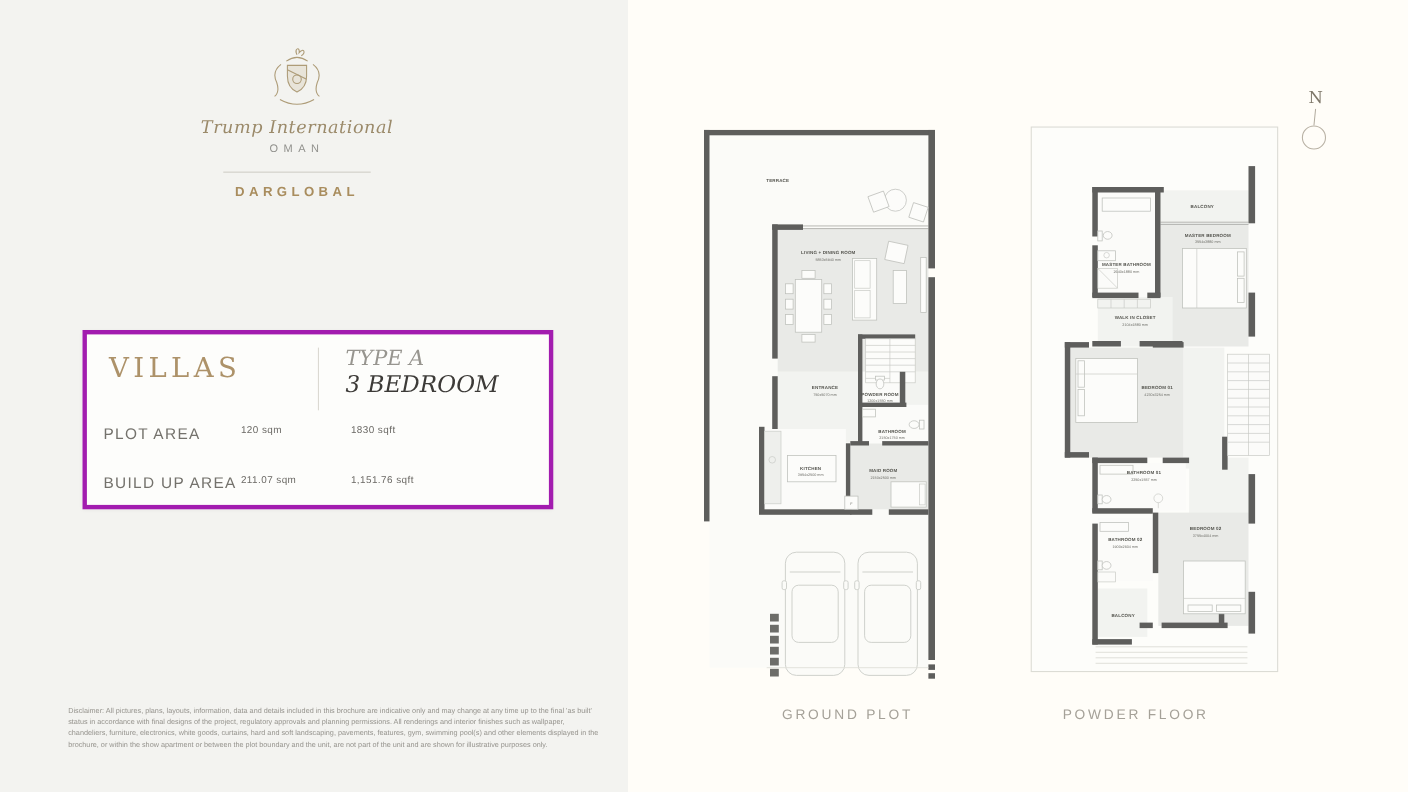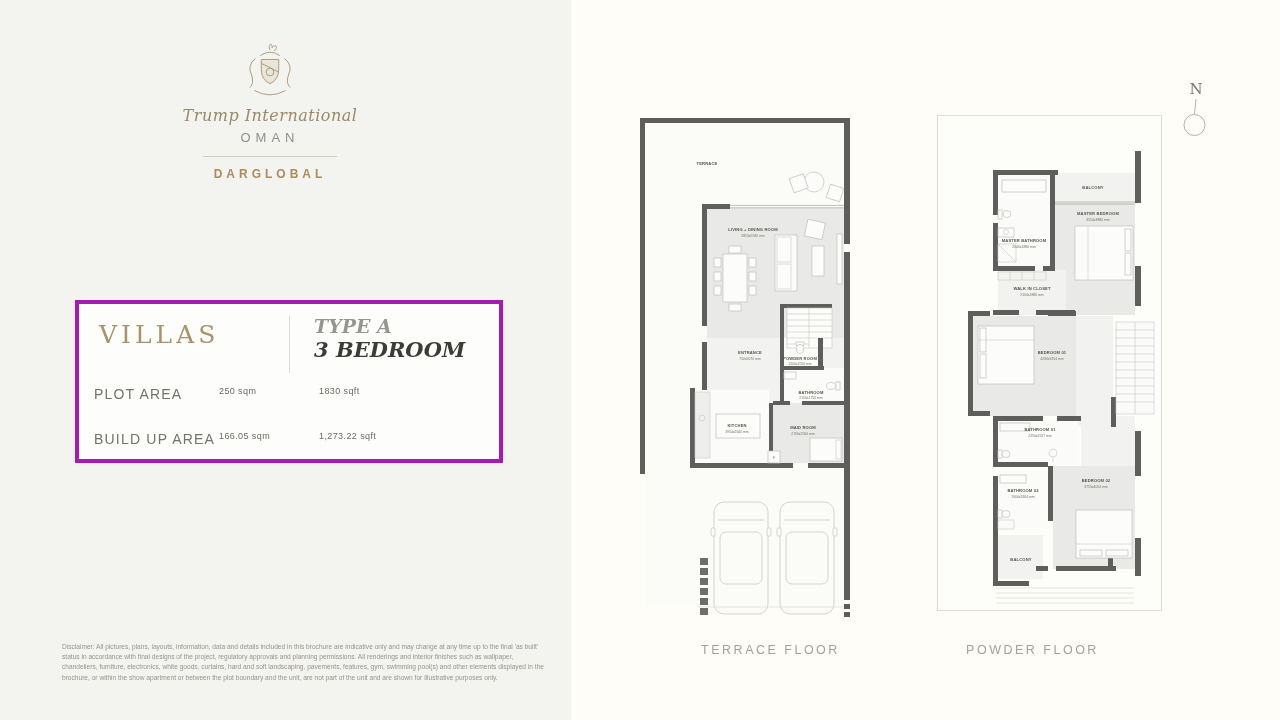--- a/index.html
+++ b/index.html
@@ -6,35 +6,35 @@
   body{width:1280px;height:720px;overflow:hidden;font-family:"Liberation Sans",sans-serif;background:#fffdf8;}
   .page{position:relative;width:1280px;height:720px;}
   .left-panel{position:absolute;left:0;top:0;width:571px;height:720px;background:#f3f3f0;}
   .right-panel{position:absolute;left:571px;top:0;width:709px;height:720px;background:#fffdf8;}
 
   
   .crest{position:absolute;left:241px;top:42px;width:58px;height:64px;}
   .brand-name{position:absolute;left:120px;top:106px;width:300px;text-align:center;
     font-family:"DejaVu Serif",serif;font-style:italic;font-size:16px;color:#9b8a6a;letter-spacing:.5px;}
   .brand-loc{position:absolute;left:120px;top:130px;width:300px;text-align:center;
-    font-size:13px;letter-spacing:5px;color:#90908c;}
+    font-size:10px;letter-spacing:5px;color:#90908c;}
   .brand-divider{position:absolute;left:203px;top:156px;width:134px;height:1px;background:#cfcdc6;}
   .developer{position:absolute;left:120px;top:167px;width:300px;text-align:center;
     font-size:12px;font-weight:600;letter-spacing:4px;color:#a98d5e;}
 
   
   .card{position:absolute;left:75px;top:300px;width:420px;height:155px;background:#fdfdfb;
     border:4px solid #a21caf;box-shadow:0 1px 4px rgba(0,0,0,.05);}
   .card .category{position:absolute;left:20px;top:16px;font-family:"DejaVu Serif",serif;
     font-size:25px;letter-spacing:4px;color:#ad9269;}
   .card .vdiv{position:absolute;left:210px;top:12px;width:1px;height:57px;background:#dbd9d2;}
   .card .type1{position:absolute;left:235px;top:11px;font-family:"DejaVu Serif",serif;
-    font-style:italic;font-size:19px;color:#97958f;font-weight:bold;}
+    font-style:italic;font-size:19px;color:#97958f;}
   .card .type2{position:absolute;left:235px;top:33px;font-family:"DejaVu Serif",serif;
-    font-style:italic;font-size:21px;font-weight:700;color:#3d3b38;}
+    font-style:italic;font-size:21px;font-weight:400;color:#3d3b38;}
   .card .row-label{position:absolute;left:15px;font-size:14px;letter-spacing:1.2px;color:#74726c;}
   .card .row-val{position:absolute;font-size:9px;letter-spacing:.4px;color:#6b6965;}
 
   .disclaimer{position:absolute;left:62px;top:642px;width:486px;font-size:6.6px;
     line-height:1.55;color:#96948e;}
 
   
   .plan{position:absolute;}
   .floor-title{position:absolute;font-size:12.5px;letter-spacing:2.5px;color:#a5a198;text-align:center;}
   .lbl{font-family:"Liberation Sans",sans-serif;font-size:4.1px;font-weight:700;fill:#55554f;letter-spacing:.15px;text-anchor:middle;}
@@ -75,26 +75,26 @@
     <div class="brand-divider"></div>
     <div class="developer">DARGLOBAL</div>
 
     <div class="card">
       <div class="category">VILLAS</div>
       <div class="vdiv"></div>
       <div class="type1">TYPE A</div>
       <div class="type2">3 BEDROOM</div>
 
       <div class="row-label" style="top:82px">PLOT AREA</div>
-      <div class="row-val" style="left:140px;top:82px">250 sqm</div>
+      <div class="row-val" style="left:140px;top:82px">120 sqm</div>
       <div class="row-val" style="left:240px;top:82px">1830 sqft</div>
 
       <div class="row-label" style="top:127px">BUILD UP AREA</div>
-      <div class="row-val" style="left:140px;top:127px">166.05 sqm</div>
-      <div class="row-val" style="left:240px;top:127px">1,273.22 sqft</div>
+      <div class="row-val" style="left:140px;top:127px">211.07 sqm</div>
+      <div class="row-val" style="left:240px;top:127px">1,151.76 sqft</div>
     </div>
 
     <div class="disclaimer">Disclaimer: All pictures, plans, layouts, information, data and details included in this brochure are indicative only and may change at any time up to the final 'as built' status in accordance with final designs of the project, regulatory approvals and planning permissions. All renderings and interior finishes such as wallpaper, chandeliers, furniture, electronics, white goods, curtains, hard and soft landscaping, pavements, features, gym, swimming pool(s) and other elements displayed in the brochure, or within the show apartment or between the plot boundary and the unit, are not part of the unit and are shown for illustrative purposes only.</div>
   </div>
 
   <div class="right-panel"></div>
 
   <svg class="plan" style="left:640px;top:118px;width:210px;height:500px" viewBox="0 0 210 500">
     <rect x="5" y="5" width="199" height="484" fill="#fbfbf8"></rect>
     <rect x="67" y="90" width="137" height="130" class="rmg"></rect>
@@ -373,16 +373,16 @@
     <text class="dim" x="160" y="374">3755x4004 mm</text>
     <text class="lbl" x="85" y="447">BALCONY</text>
   </svg>
 
   <svg class="plan" style="left:1174px;top:72px;width:44px;height:70px" viewBox="0 0 44 70">
     <text class="compass-txt" x="22" y="22">N</text>
     <line x1="22" y1="27" x2="20.5" y2="42" stroke="#b0a99c" stroke-width=".9"></line>
     <circle cx="20.5" cy="53" r="10.5" fill="none" stroke="#b9b2a5" stroke-width="1"></circle>
   </svg>
 
-  <div class="floor-title" style="left:663px;top:643px;width:215px">TERRACE FLOOR</div>
+  <div class="floor-title" style="left:663px;top:643px;width:215px">GROUND PLOT</div>
   <div class="floor-title" style="left:925px;top:643px;width:215px">POWDER FLOOR</div>
 
 </div>
 
 </body></html>

